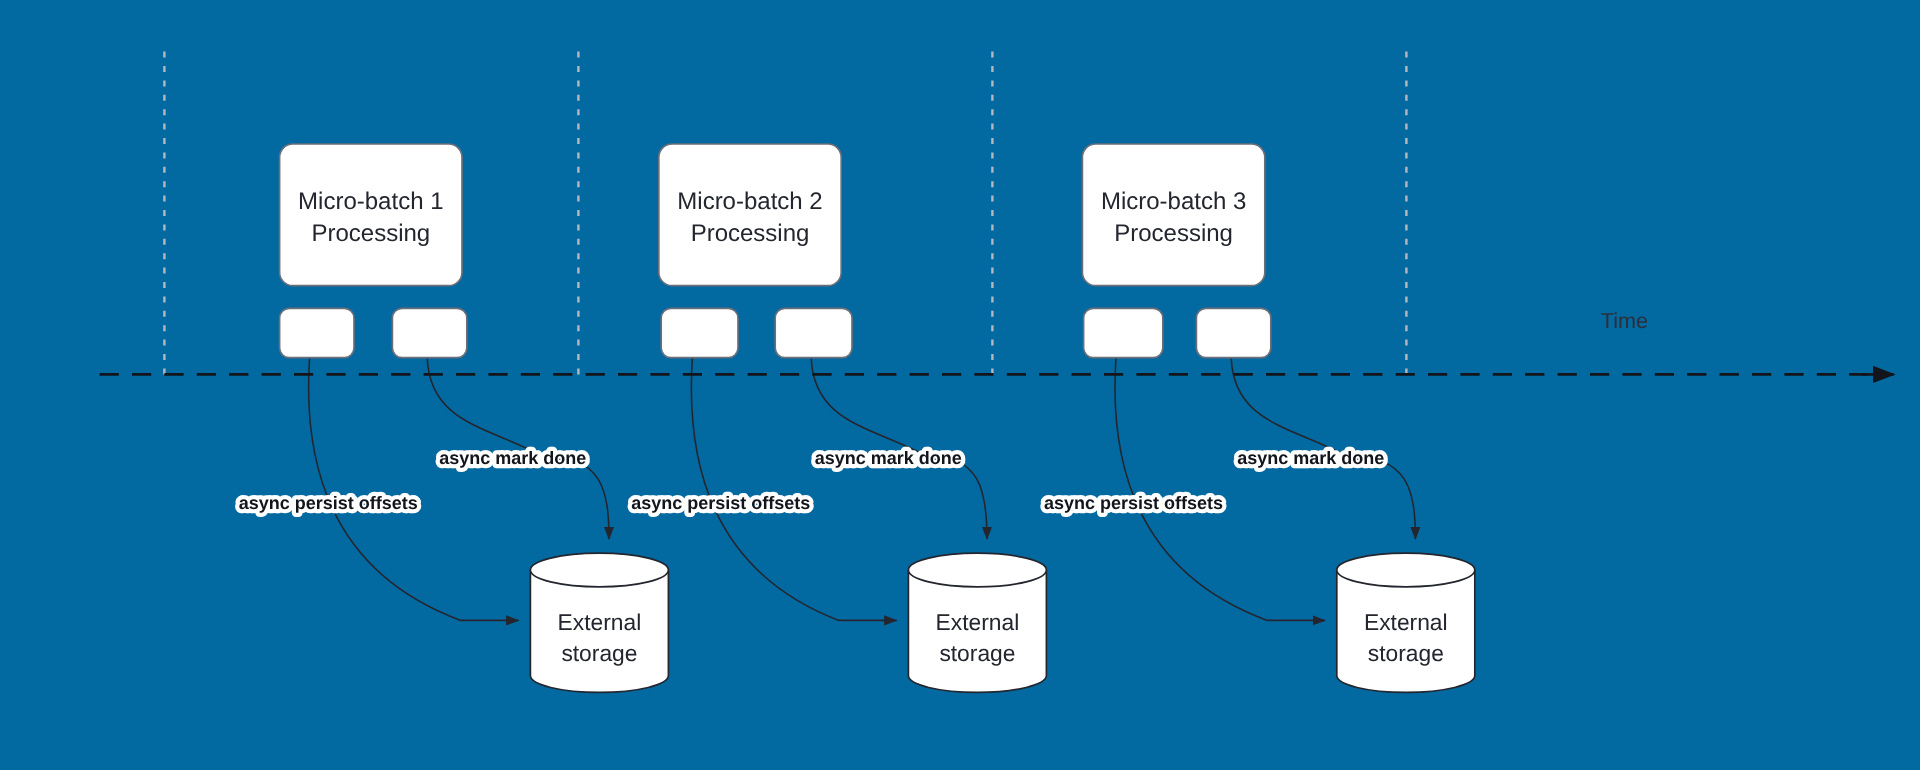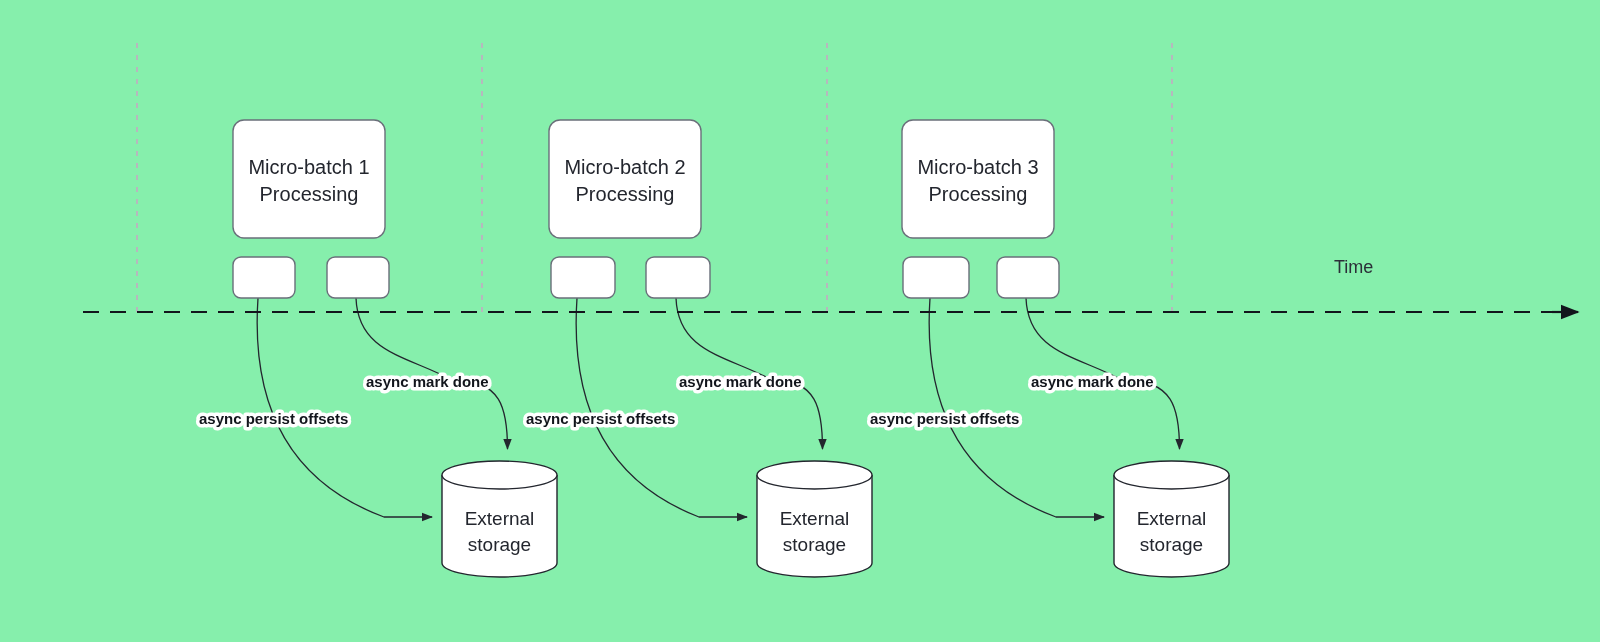--- a/index.html
+++ b/index.html
@@ -7,21 +7,21 @@
     padding: 0;
     background: #ffffff;
   }
   body {
     font-family: "Liberation Sans", sans-serif;
   }
   #canvas {
     position: relative;
     width: 1600px;
     height: 642px;
-    background: #86efac;
+    background: #0369a1;
     overflow: hidden;
   }
   #diagram-svg {
     position: absolute;
     top: 0;
     left: 0;
     width: 1600px;
     height: 642px;
   }
   .batch-label {

